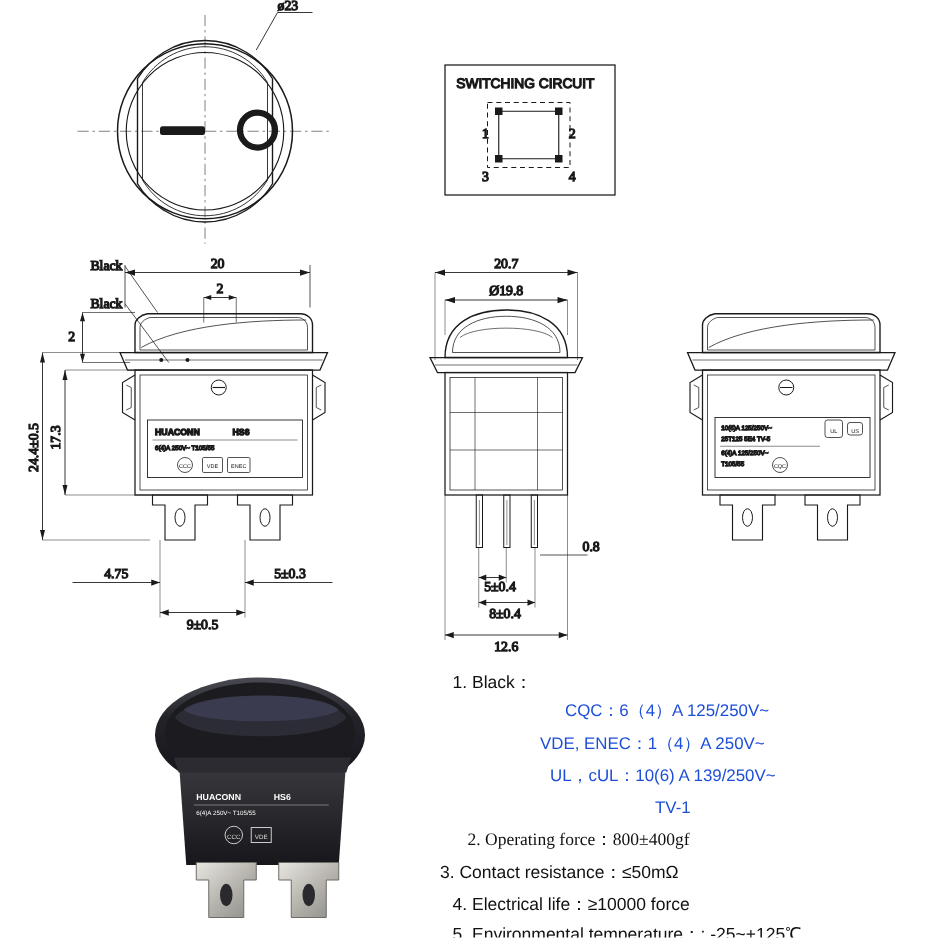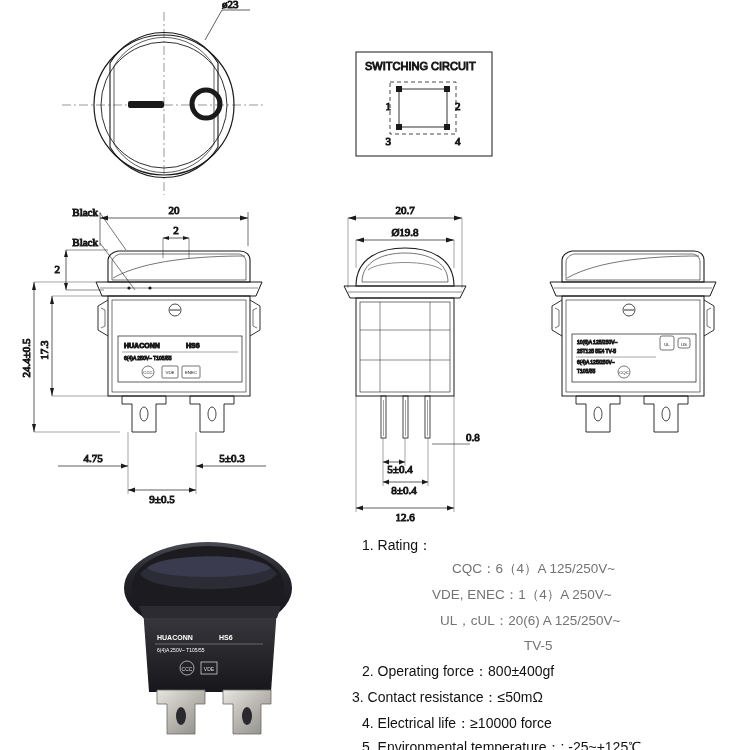--- a/index.html
+++ b/index.html
@@ -8,21 +8,21 @@
     background:#ffffff;
     font-family:"Liberation Sans", sans-serif;
     color:#111;
     position:relative;
     overflow:hidden;
   }
   .wrap{position:absolute;inset:0;text-align:center;}
   svg{display:block;}
   .dim{font-size:11px;font-family:"Liberation Serif",serif;fill:#111;}
   .spec{position:absolute;font-size:14px;color:#111;white-space:nowrap;}
-  .spec-sub{position:absolute;font-size:13.5px;color:#737373;white-space:nowrap;}
+  .spec-sub{position:absolute;font-size:13.5px;color:#1d4ed8;white-space:nowrap;}
   .tiny{font-size:5px;font-family:"Liberation Sans",sans-serif;fill:#111;}
   .tiny2{font-size:4.4px;font-family:"Liberation Sans",sans-serif;fill:#111;}
   .brand{font-size:7px;font-weight:bold;font-family:"Liberation Sans",sans-serif;fill:#111;}
   .sc-title{font-size:11px;font-family:"Liberation Sans",sans-serif;fill:#111;}
   .sc-num{font-size:11px;font-family:"Liberation Serif",serif;fill:#111;}
   .photo-txt{font-size:7px;font-weight:bold;fill:#fff;font-family:"Liberation Sans",sans-serif;}
   .photo-txt2{font-size:5px;fill:#fff;font-family:"Liberation Sans",sans-serif;}
 </style>
 </head>
 <body>
@@ -308,28 +308,28 @@
 
   <path d="M62,168 L62,182 L72,182 L72,212 L100,212 L100,182 L110,182 L110,168 Z" fill="url(#gmetal)" stroke="#6d6b66" stroke-width="0.8"></path>
   <path d="M128,168 L128,182 L138,182 L138,212 L166,212 L166,182 L176,182 L176,168 Z" fill="url(#gmetal)" stroke="#6d6b66" stroke-width="0.8"></path>
   <ellipse cx="86" cy="194" rx="5" ry="9" fill="#2a2a2e"></ellipse>
   <ellipse cx="152" cy="194" rx="5" ry="9" fill="#2a2a2e"></ellipse>
 </svg>
 
 <div>
   <div class="spec" style="left:362px;top:537px;">
     <span>1.</span>
-    <span>Rating：</span>
+    <span>Black：</span>
   </div>
   <div class="spec-sub" style="left:452px;top:560px;">CQC：6（4）A 125/250V~</div>
   <div class="spec-sub" style="left:432px;top:586px;">VDE, ENEC：1（4）A  250V~</div>
-  <div class="spec-sub" style="left:440px;top:612px;">UL，cUL：20(6) A 125/250V~</div>
-  <div class="spec-sub" style="left:524px;top:638px;">TV-5</div>
-
-  <div class="spec" style="left:362px;top:663px;">
+  <div class="spec-sub" style="left:440px;top:612px;">UL，cUL：10(6) A 139/250V~</div>
+  <div class="spec-sub" style="left:524px;top:638px;">TV-1</div>
+
+  <div class="spec" style="left:374px;top:663px;font-family:Liberation Serif, serif;">
     <span>2.</span>
     <span>Operating force：800±400gf</span>
   </div>
   <div class="spec" style="left:352px;top:689px;">
     <span>3.</span>
     <span>Contact resistance：≤50mΩ</span>
   </div>
   <div class="spec" style="left:362px;top:715px;">
     <span>4.</span>
     <span>Electrical life：≥10000 force</span>

